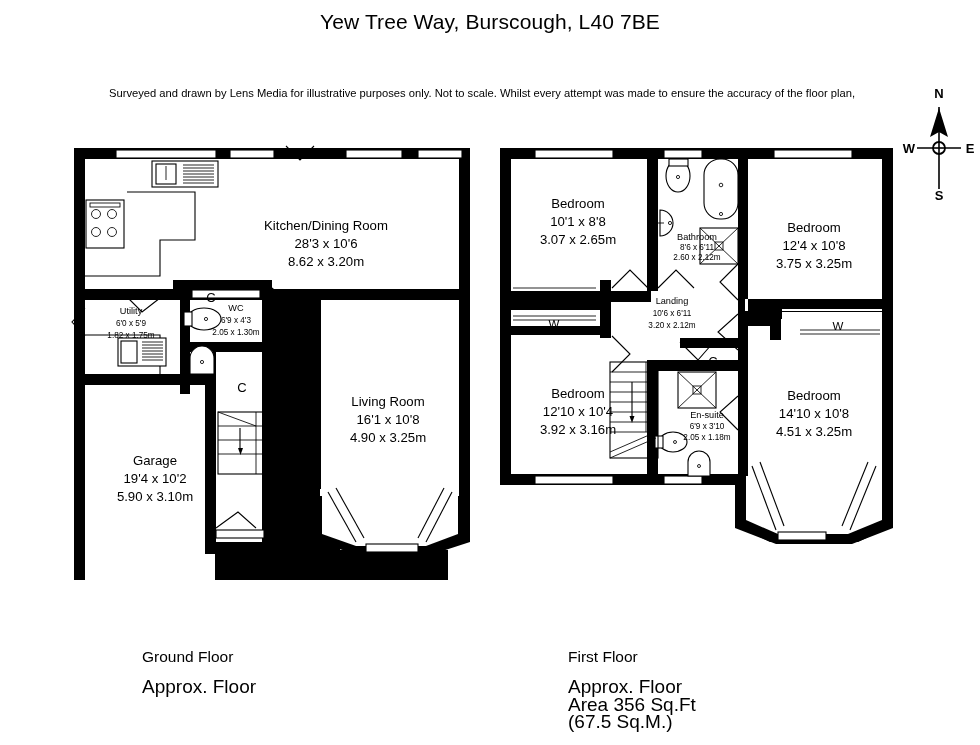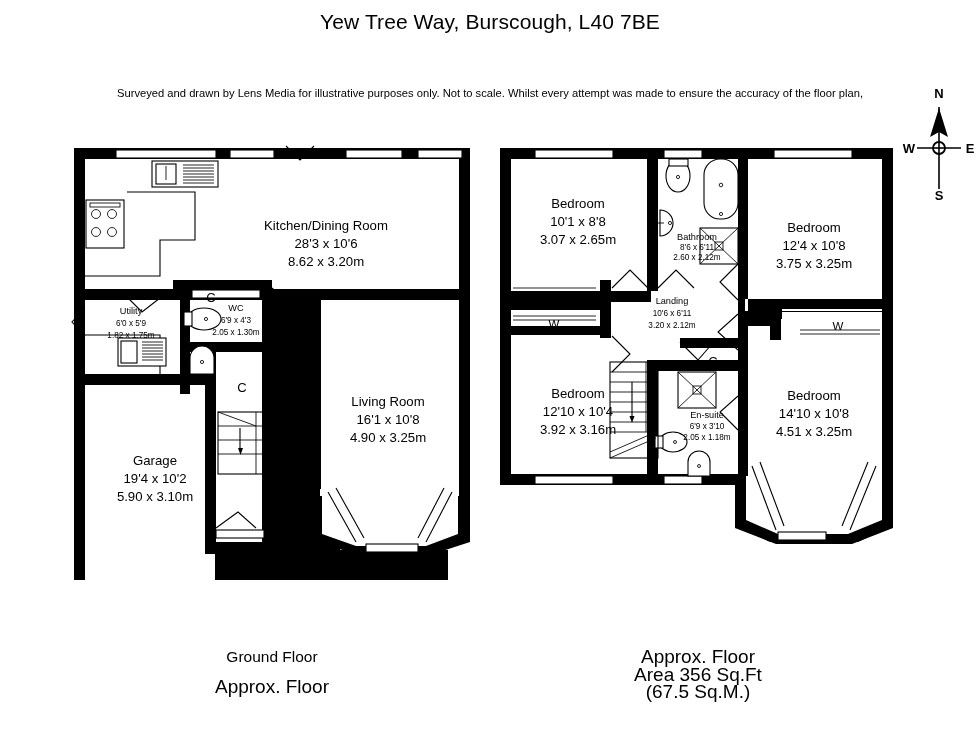--- a/index.html
+++ b/index.html
@@ -34,39 +34,38 @@
   #title-line2 {
     top: 44px;
     font-size: 21px;
     letter-spacing: .1px;
   }
   #disclaimer {
     top: 86px;
     font-size: 11.2px;
     line-height: 15px;
     width: 860px;
-    left: 60px;
+    left: 52px;
   }
   #compass {
     position: absolute;
     left: 900px;
     top: 85px;
     width: 78px;
     height: 118px;
   }
   #plan {
     position: absolute;
     left: 0;
     top: 130px;
     width: 980px;
     height: 450px;
   }
   .footer-block {
     position: absolute;
-    text-align: center;
     width: 260px;
   }
   #footer-ground { left: 142px; top: 648px; }
   #footer-first  { left: 568px; top: 648px; }
   .footer-title {
     font-size: 15.5px;
     margin-bottom: 12px;
   }
   .footer-body {
     font-size: 19px;
@@ -437,20 +436,21 @@
   </svg>
 
   <div class="footer-block" id="footer-ground">
     <div class="footer-title">Ground Floor</div>
     <div class="footer-body">
       <div>Approx. Floor</div>
     </div>
   </div>
 
   <div class="footer-block" id="footer-first">
+    <div class="footer-title">First Floor</div>
     <div class="footer-body">
       <div>Approx. Floor</div>
       <div>Area 356 Sq.Ft</div>
       <div>(67.5 Sq.M.)</div>
     </div>
   </div>
 
 </div>
 
 </body></html>

